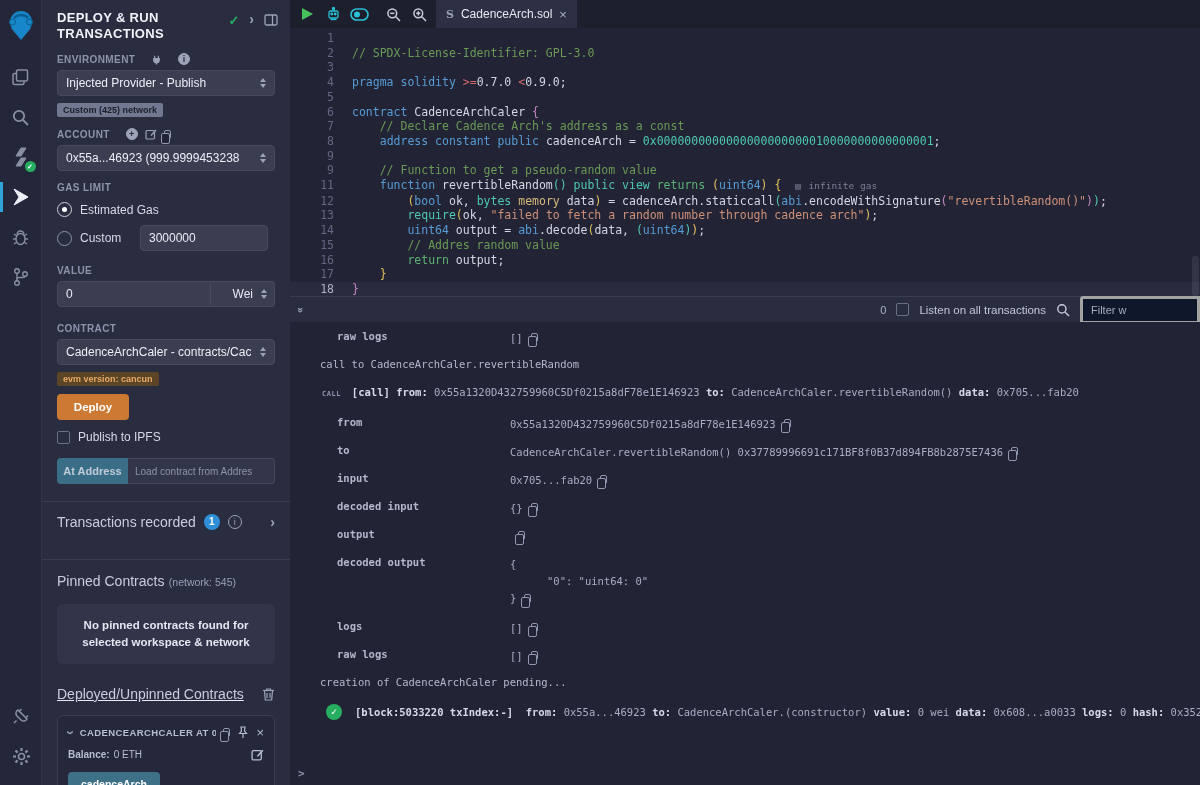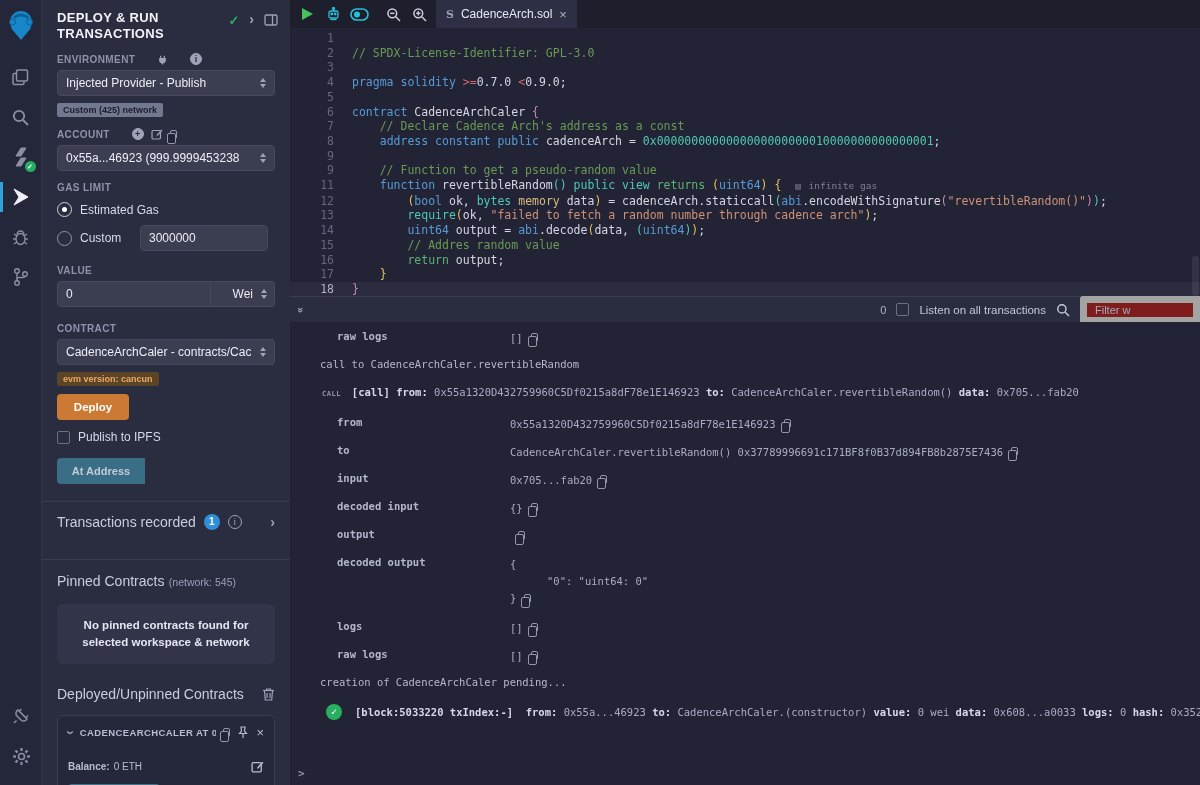--- a/index.html
+++ b/index.html
@@ -17,21 +17,21 @@
   .act-bottom { position:absolute; bottom:6px; left:0; width:42px; display:flex; flex-direction:column; align-items:center; }
 
   
   .panel { position:absolute; left:42px; top:0; width:248px; height:785px; background:#2a2c3f; overflow:hidden; }
   .p-head { display:flex; padding:10px 12px 0 15px; }
   .p-title { width:150px; font-size:13px; font-weight:bold; letter-spacing:.3px; line-height:16px; color:#f2f3fa; }
   .p-head-icons { margin-left:auto; display:flex; gap:10px; align-items:flex-start; padding-top:3px; }
   .ok-check { color:#27ae60; font-size:13px; font-weight:bold; }
   .chev { color:#9ea3ba; font-size:14px; line-height:13px; font-weight:bold; }
   .p-body { padding:0 15px; }
-  .f-label { margin-top:11px; font-size:10px; letter-spacing:.4px; color:#8e93ac; display:flex; align-items:center; gap:22px; font-weight:bold; }
+  .f-label { margin-top:11px; font-size:10px; letter-spacing:.4px; color:#8e93ac; display:flex; align-items:center; gap:16px; font-weight:bold; }
   .select, .input { margin-top:5px; height:26px; background:#3b3d50; border:1px solid #464960; border-radius:4px; display:flex; align-items:center; padding:0 8px; font-size:12px; color:#eceef7; }
   .select { justify-content:space-between; cursor:pointer; }
   .sel-txt { white-space:nowrap; overflow:hidden; }
   .stepper { display:flex; flex-direction:column; gap:2px; margin-left:4px; flex:0 0 auto; }
   .stepper i { width:0; height:0; border-left:3px solid transparent; border-right:3px solid transparent; }
   .stepper .up { border-bottom:4px solid #9ea3ba; }
   .stepper .dn { border-top:4px solid #9ea3ba; }
   .net-badge { display:inline-block; margin-top:7px; background:#717890; color:#1c1e2c; font-size:9px; font-weight:bold; padding:2px 6px; border-radius:2px; }
   .icon-row { display:flex; gap:7px; align-items:center; }
   .circle-ic { width:12px; height:12px; border-radius:50%; border:1px solid #9ea3ba; color:#9ea3ba; font-size:9px; line-height:11px; text-align:center; font-weight:bold; cursor:pointer; }
@@ -55,28 +55,28 @@
   .ataddr-input::placeholder { color:#8e93ac; }
   .sect { border-top:1px solid #3a3d52; margin-top:17px; padding:12px 15px; }
   .tx-row { display:flex; align-items:center; gap:8px; }
   .tx-title { font-size:14px; color:#c9cddd; }
   .count-badge { width:16px; height:16px; border-radius:50%; background:#2f8fd6; color:#fff; font-size:10px; font-weight:bold; line-height:16px; text-align:center; }
   .info-ic { width:14px; height:14px; border-radius:50%; border:1px solid #9ea3ba; color:#9ea3ba; font-size:9px; line-height:12px; text-align:center; }
   .tx-chev { margin-left:auto; }
   .pin-head { font-size:14px; color:#c9cddd; }
   .pin-net { font-size:10.5px; color:#9aa0b8; }
   .empty-box { margin-top:14px; background:#32344a; border-radius:6px; padding:13px 18px; text-align:center; font-size:11.5px; font-weight:bold; color:#e3e6f1; line-height:17px; }
-  .dep-head { margin-top:22px; display:flex; align-items:center; }
+  .dep-head { margin-top:22px; display:flex; align-items:center;text-decoration:underline; }
   .dep-head .tt { font-size:14px; color:#c9cddd; }
   .dep-head .trash { margin-left:auto; }
   .card { margin-top:13px; background:#25273a; border:1px solid #3a3d55; border-radius:6px 6px 0 0; padding:9px 10px; height:200px; }
   .card-head { display:flex; align-items:center; gap:7px; }
   .card-title { flex:1; font-size:9.5px; font-weight:bold; letter-spacing:.4px; color:#b8bdd2; white-space:nowrap; overflow:hidden; }
   .chev-dn { display:inline-block; transform:rotate(90deg); }
-  .bal-row { display:flex; align-items:center; margin-top:20px; font-size:10px; color:#b8bdd2; }
+  .bal-row { display:flex; align-items:center; margin-top:8px; font-size:10px; color:#b8bdd2; }
   .bal-row b { margin-right:4px; }
   .bal-row .edit { margin-left:auto; }
   .fn-btn { display:block; width:92px; height:24px; margin-top:11px; background:#3e7088; border:none; border-radius:4px; color:#fff; font-size:10.5px; font-weight:bold; cursor:pointer; font-family:inherit; text-align:center; }
 
   
   .editor-wrap { position:absolute; left:290px; top:0; right:0; height:296px; background:#222334; }
   .tabbar { height:28px; background:#1e1f2c; display:flex; align-items:stretch; }
   .tb-ic { display:flex; align-items:center; justify-content:center; width:26px; cursor:pointer; }
   .tab { display:flex; align-items:center; gap:7px; background:#2d2f44; padding:0 10px; margin-left:4px; font-size:12px; color:#e6e8f2; cursor:pointer; }
   .tab .sol-ic { color:#9ba0b5; font-size:11px; font-weight:bold; font-family:"DejaVu Serif",serif; }
@@ -94,21 +94,21 @@
   .ghost { color:#7c8095; font-size:9.5px; margin-left:14px; }
   .gas-ico { font-size:9px; margin-right:2px; }
   .ed-scroll { position:absolute; right:1px; top:228px; width:7px; height:40px; background:rgba(255,255,255,.08); border-radius:3px; }
 
   
   .term-head { position:absolute; left:290px; top:296px; right:0; height:26px; background:#2a2c3f; border-top:1px solid #3a3d52; display:flex; align-items:center; padding-left:8px; }
   .dbl-chev { color:#9ea3ba; font-size:10px; font-weight:bold; transform:rotate(90deg); letter-spacing:-1px; display:inline-block; cursor:pointer; }
   .th-right { margin-left:auto; display:flex; align-items:center; gap:10px; }
   .th-count { font-size:11px; color:#aeb3c9; }
   .th-label { font-size:11.5px; color:#c3c7da; }
-  .filter-input { width:120px; height:28px; background:#7f1d1d; border:7px solid #a3a3a3; border-radius:3px 0 0 3px; color:#a6abc0; font-size:11px; padding:0 8px; font-family:inherit; }
+  .filter-input { width:120px; height:28px; background:#0f172a; border:3px solid #a3a3a3; border-radius:3px 0 0 3px; color:#a6abc0; font-size:11px; padding:0 8px; font-family:inherit; }
   .filter-input::placeholder { color:#a6abc0; }
   .term-body { position:absolute; left:290px; top:322px; right:0; bottom:0; background:#222334; font-family:"DejaVu Sans Mono",monospace; font-size:10.5px; color:#a9adc4; padding-top:8px; overflow:hidden; }
   .t-row { min-height:15px; margin-bottom:13px; }
   .t-kv, .t-json { display:flex; padding-left:47px; }
   .t-label { flex:0 0 173px; font-weight:bold; color:#b3b7cc; }
   .t-val { display:flex; align-items:center; }
   .t-msg { padding-left:30px; margin-top:3px; color:#b4b8cc; }
   .t-call { padding-left:32px; margin-top:10px; margin-bottom:15px; display:flex; align-items:baseline; }
   .t-caption { font-size:7px; font-weight:bold; text-transform:uppercase; color:#8f94ad; margin-right:11px; letter-spacing:.5px; }
   .t-block { padding-left:36px; margin-top:12px; display:flex; align-items:center; gap:13px; }
@@ -300,20 +300,21 @@
         </span>
     </div>
     <span class="evm-badge">evm version: cancun</span><br>
     <button class="btn-deploy">Deploy</button>
     <div class="cb-row">
       <span class="cbx"></span>
       <span>Publish to IPFS</span>
     </div>
     <div class="ataddr-row">
       <button class="btn-ataddr">At Address</button>
+      <input class="ataddr-input" placeholder="Load contract from Addres" style="">
     </div>
   </div>
 
   <div class="sect">
     <div class="tx-row">
       <span class="tx-title">Transactions recorded</span>
       <span class="count-badge">1</span>
       <span class="info-ic">i</span>
       <span class="chev tx-chev">›</span>
     </div>

